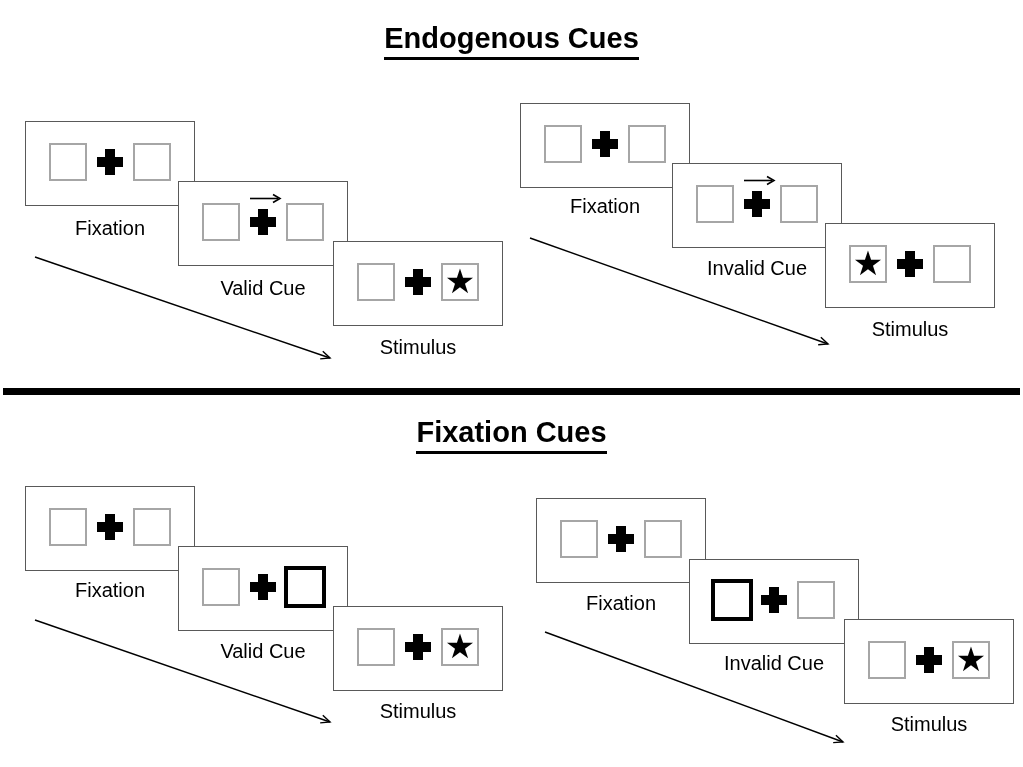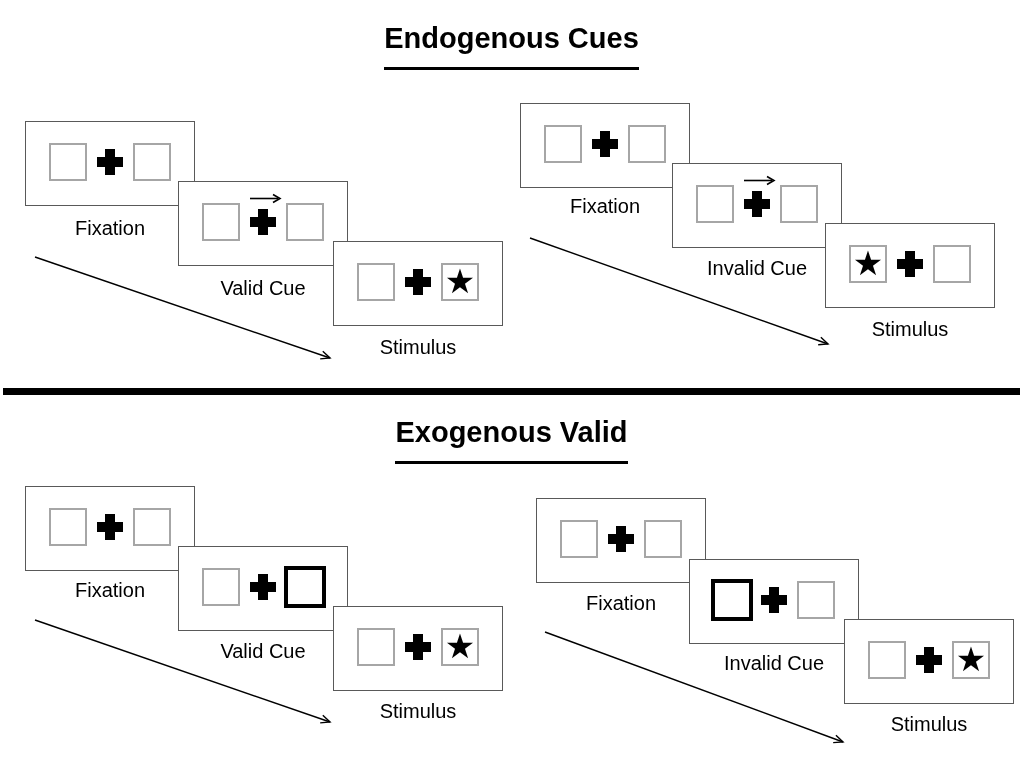--- a/index.html
+++ b/index.html
@@ -1,19 +1,19 @@
 <!DOCTYPE html>
 <html><head>
 <meta charset="utf-8">
 <style>
   html,body{margin:0;padding:0;background:#fff;}
   #canvas{position:relative;width:1023px;height:767px;background:#fff;overflow:hidden;
           font-family:"Liberation Sans","DejaVu Sans",sans-serif;color:#000;}
   .section-title{position:absolute;left:0;width:100%;text-align:center;font-size:29px;font-weight:bold;}
-  .section-title span{display:inline-block;border-bottom:3px solid #000;padding-bottom:12px;line-height:1.1;}
+  .section-title span{display:inline-block;border-bottom:3px solid #000;padding-bottom:2px;line-height:1.1;}
   .divider{position:absolute;left:3px;right:3px;height:7px;background:#000;}
   .panel{position:absolute;width:170px;height:85px;background:#fff;border:1.5px solid #595959;box-sizing:border-box;}
   .box{position:absolute;top:21px;width:38px;height:38px;border:2.5px solid #a6a6a6;background:#fff;
        box-sizing:border-box;display:flex;align-items:center;justify-content:center;}
   .box.left{left:23px;}
   .box.right{left:107px;}
   .box.bold{border:4px solid #000;top:19px;width:42px;height:42px;}
   .box.bold.left{left:21px;}
   .box.bold.right{left:105px;}
   .plus{position:absolute;left:71px;top:27px;width:26px;height:26px;}
@@ -95,21 +95,21 @@
       <span class="star">★</span>
     </div>
     <div class="plus"></div>
     <div class="box right"></div>
   </div>
   <div class="panel-label" style="left:824px;top:318px;">Stimulus</div>
 
   <div class="divider" style="top:388px;"></div>
 
   <div class="section-title" style="top:416px;">
-    <span>Exogenous Valid</span>
+    <span>Fixation Cues</span>
   </div>
 
   <div class="panel" style="left:25px;top:486px;">
     <div class="box left"></div>
     <div class="plus"></div>
     <div class="box right"></div>
   </div>
   <div class="panel-label" style="left:24px;top:579px;">Fixation</div>
 
   <div class="panel" style="left:178px;top:546px;">

